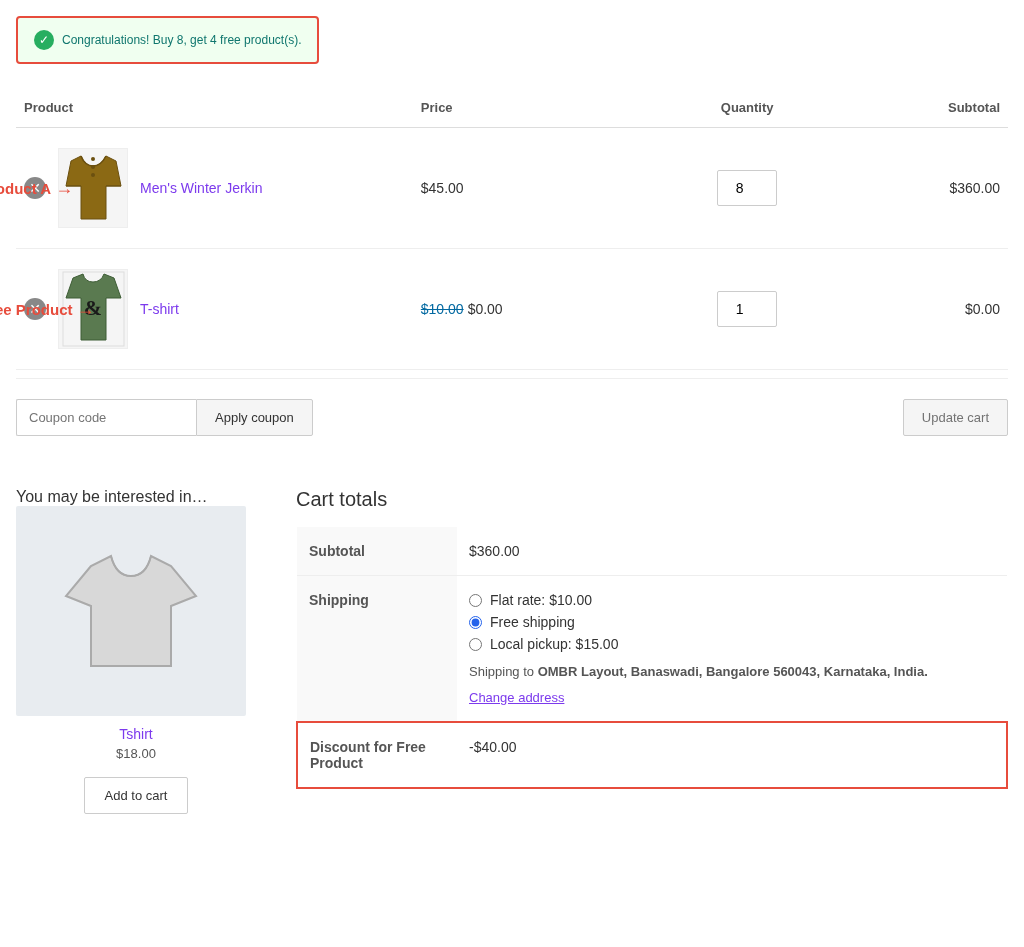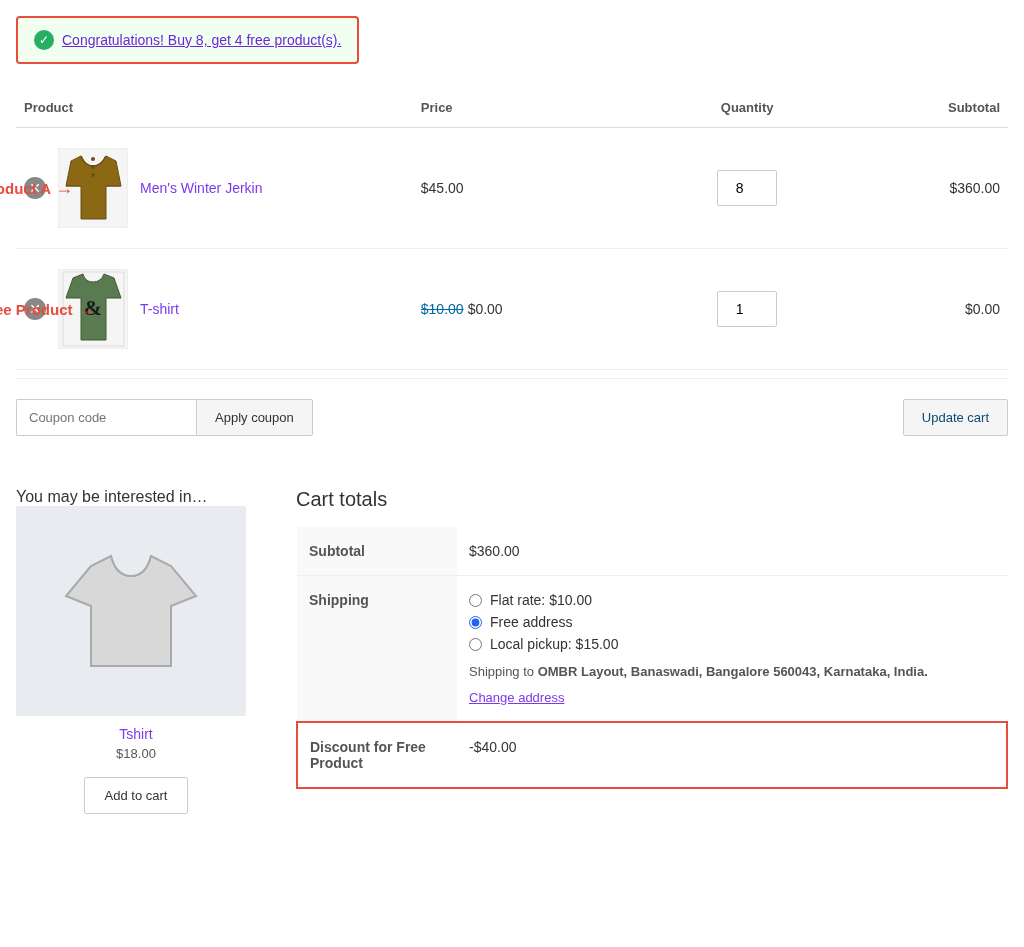--- a/index.html
+++ b/index.html
@@ -21,21 +21,21 @@
     }
     .success-banner .check-icon {
       width: 20px; height: 20px;
       background: #27ae60;
       border-radius: 50%;
       display: flex; align-items: center; justify-content: center;
       color: #fff;
       font-size: 12px;
       flex-shrink: 0;
     }
-    .success-banner span { font-size: 14px; color: #6d28d9; text-decoration: underline; }
+    .success-banner span { font-size: 12px; color: #0f766e; }
 
     
     .cart-table { width: 100%; border-collapse: collapse; margin-top: 8px; }
     .cart-table thead tr { border-bottom: 1px solid #ddd; }
     .cart-table thead th { padding: 12px 8px; font-weight: 600; color: #555; font-size: 13px; }
     .cart-table thead th.col-product { text-align: left; width: 40%; }
     .cart-table thead th.col-price { text-align: left; }
     .cart-table thead th.col-qty { text-align: center; }
     .cart-table thead th.col-subtotal { text-align: right; }
 
@@ -107,21 +107,21 @@
       color: #333;
       font-weight: 500;
     }
     .update-cart-btn {
       background: #f5f5f5;
       border: 1px solid #ccc;
       padding: 10px 18px;
       font-size: 13px;
       cursor: pointer;
       border-radius: 2px;
-      color: #0c4a6e;
+      color: #737373;
     }
 
     
     .lower-section { display: flex; gap: 40px; margin-top: 32px; }
     .interested-section { flex: 0 0 240px; }
     .interested-section h3 { font-size: 16px; font-weight: 400; color: #333; }
 
     .product-card { border: none; }
     .product-card-image {
       width: 230px; height: 210px;
@@ -297,21 +297,21 @@
           <tr>
             <td>Shipping</td>
             <td>
               <div class="shipping-options">
                 <label class="shipping-option">
                   <input type="radio" name="shipping" style="">
                   <span>Flat rate: $10.00</span>
                 </label>
                 <label class="shipping-option">
                   <input type="radio" name="shipping" checked="" style="">
-                  <span>Free address</span>
+                  <span>Free shipping</span>
                 </label>
                 <label class="shipping-option">
                   <input type="radio" name="shipping" style="">
                   <span>Local pickup: $15.00</span>
                 </label>
               </div>
               <div class="shipping-address">
                 Shipping to <strong>OMBR Layout, Banaswadi, Bangalore 560043, Karnataka, India.</strong>
               </div>
               <a class="change-address-link" href="#">Change address</a>

